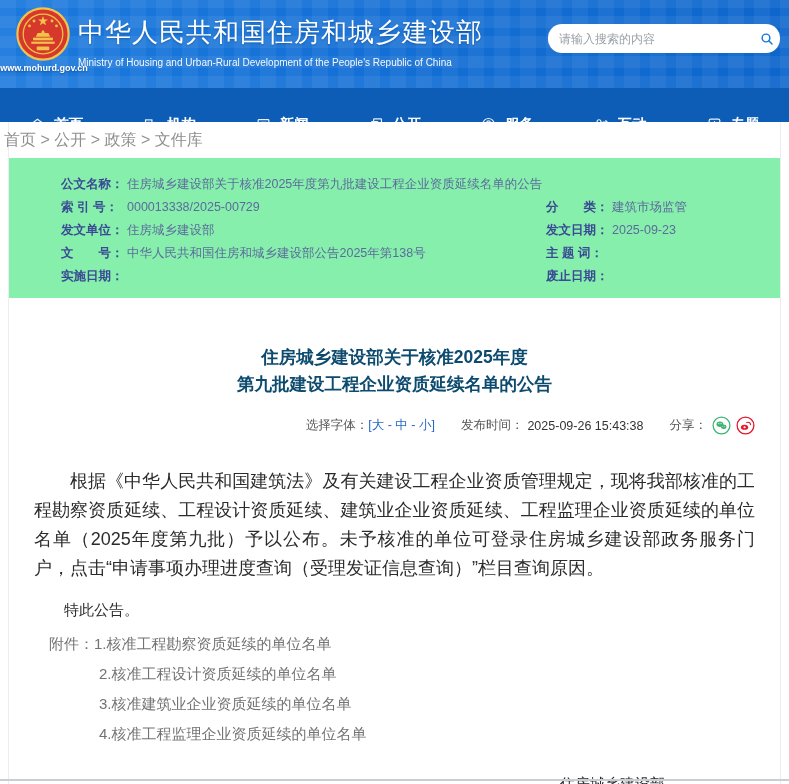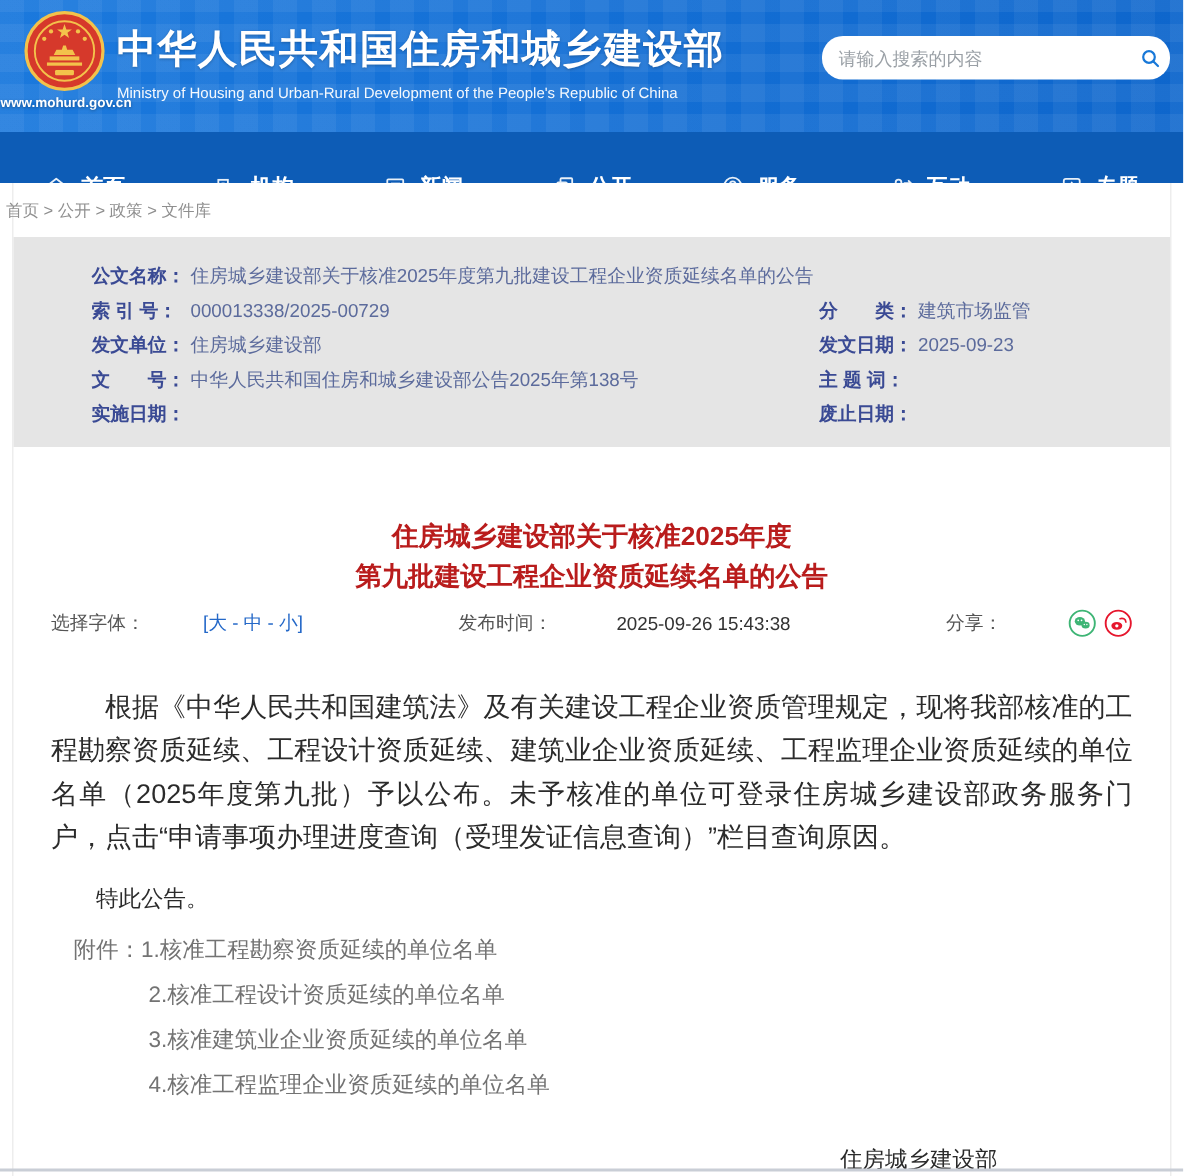--- a/index.html
+++ b/index.html
@@ -9,49 +9,49 @@
   
   .site-header { position:relative; height:88px; background:linear-gradient(90deg,#1b79dd 0%,#1470d6 45%,#0e66cc 100%); overflow:hidden; }
   .site-header::after { content:""; position:absolute; inset:0;
     background-image:
       repeating-linear-gradient(0deg, rgba(255,255,255,.06) 0 12px, rgba(255,255,255,0) 12px 20px),
       repeating-linear-gradient(90deg, rgba(255,255,255,.05) 0 16px, rgba(255,255,255,0) 16px 26px);
     pointer-events:none; }
   .emblem { position:absolute; left:16px; top:7px; width:54px; height:54px; z-index:2; }
   .site-url { position:absolute; left:0; top:63px; width:88px; text-align:center; color:#fff; font-size:9px; font-weight:bold; z-index:2; text-shadow:0 1px 2px rgba(0,0,0,.35); }
   .brand { position:absolute; left:78px; top:15px; z-index:2; color:#fff; }
-  .site-title { font-size:26px; font-weight:bold; letter-spacing:1px; text-shadow:0 1px 2px rgba(0,0,0,.25); }
+  .site-title { font-size:26px; font-weight:normal; letter-spacing:1px; text-shadow:0 1px 2px rgba(0,0,0,.25); }
   .site-subtitle { margin-top:7px; font-size:10px; color:rgba(255,255,255,.95); }
   .search-box { position:absolute; right:9px; top:24px; width:232px; height:29px; background:#fff; border-radius:14px; z-index:3; display:flex; align-items:center; }
   .search-box input { flex:1; border:none; outline:none; height:100%; padding:0 8px 0 11px; font-size:12px; color:#333; background:transparent; }
   .search-box input::placeholder { color:#9aa0a6; }
   .search-icon { width:26px; height:100%; display:flex; align-items:center; justify-content:center; cursor:pointer; }
 
   
   .nav { display:flex; height:34px; background:#0d5cb6; }
   .nav-item { flex:1; display:flex; align-items:center; justify-content:center; gap:8px; color:#fff; font-size:14.5px; font-weight:bold; cursor:pointer;margin-top:36px; }
   .nav-item.active { background:#0f766e; }
   .nav-item svg { display:block; opacity:.9; }
 
   
   .container { margin:0 8px; border-left:1px solid #ededed; border-right:1px solid #ededed; min-height:656px; background:#fff; }
 
-  .breadcrumb { height:36px; display:flex; align-items:center; font-size:11px; color:#8f8f8f; padding-left:0; margin-left:-5px; cursor:pointer; }
-
-  
-  .meta-panel { background:#e5e5e5; padding:15px 10px 10px 52px; }
+  .breadcrumb { height:36px; display:flex; align-items:center; font-size:16px; color:#8f8f8f; padding-left:0; margin-left:-5px; cursor:pointer; }
+
+  
+  .meta-panel { background:#86efac; padding:15px 10px 10px 52px; }
   .meta-grid { display:grid; grid-template-columns:485px 1fr; }
   .meta-cell { font-size:12.5px; line-height:23px; white-space:nowrap; overflow:hidden; }
   .m-label { display:inline-block; min-width:66px; color:#3a4a94; font-weight:bold; }
   .m-value { color:#5c6b9c; }
 
   
   .article { padding:0 25px; }
-  .article-title { margin-top:46px; text-align:center; font-size:17.5px; line-height:27px; color:#b91c1c; font-weight:bold; }
-  .article-info { margin-top:8px; display:flex; align-items:center; justify-content:space-between; font-size:12.5px; color:#555; }
+  .article-title { margin-top:46px; text-align:center; font-size:17.5px; line-height:27px; color:#0c4a6e; font-weight:bold; }
+  .article-info { margin-top:18px; display:flex; align-items:center; justify-content:flex-end; font-size:12.5px; color:#555; }
   .article-info .gap { width:26px; }
   .font-links { color:#2468c8; }
   .font-link { color:#2468c8; cursor:pointer; }
   .publish-time { color:#333; margin-left:4px; }
   .share-icons { display:flex; align-items:center; gap:5px; margin-left:5px; }
   .share-icons svg { display:block; cursor:pointer; }
   .body-p { margin-top:32px; font-size:18px; line-height:29px; color:#2b2b2b; text-indent:2em; text-align:justify; }
   .notice-p { margin-top:12px; font-size:15px; line-height:29px; color:#2b2b2b; text-indent:2em; }
   .attachments { margin-top:9px; }
   .attachments p { font-size:15px; color:#737373; line-height:22px; margin-bottom:8px; }

